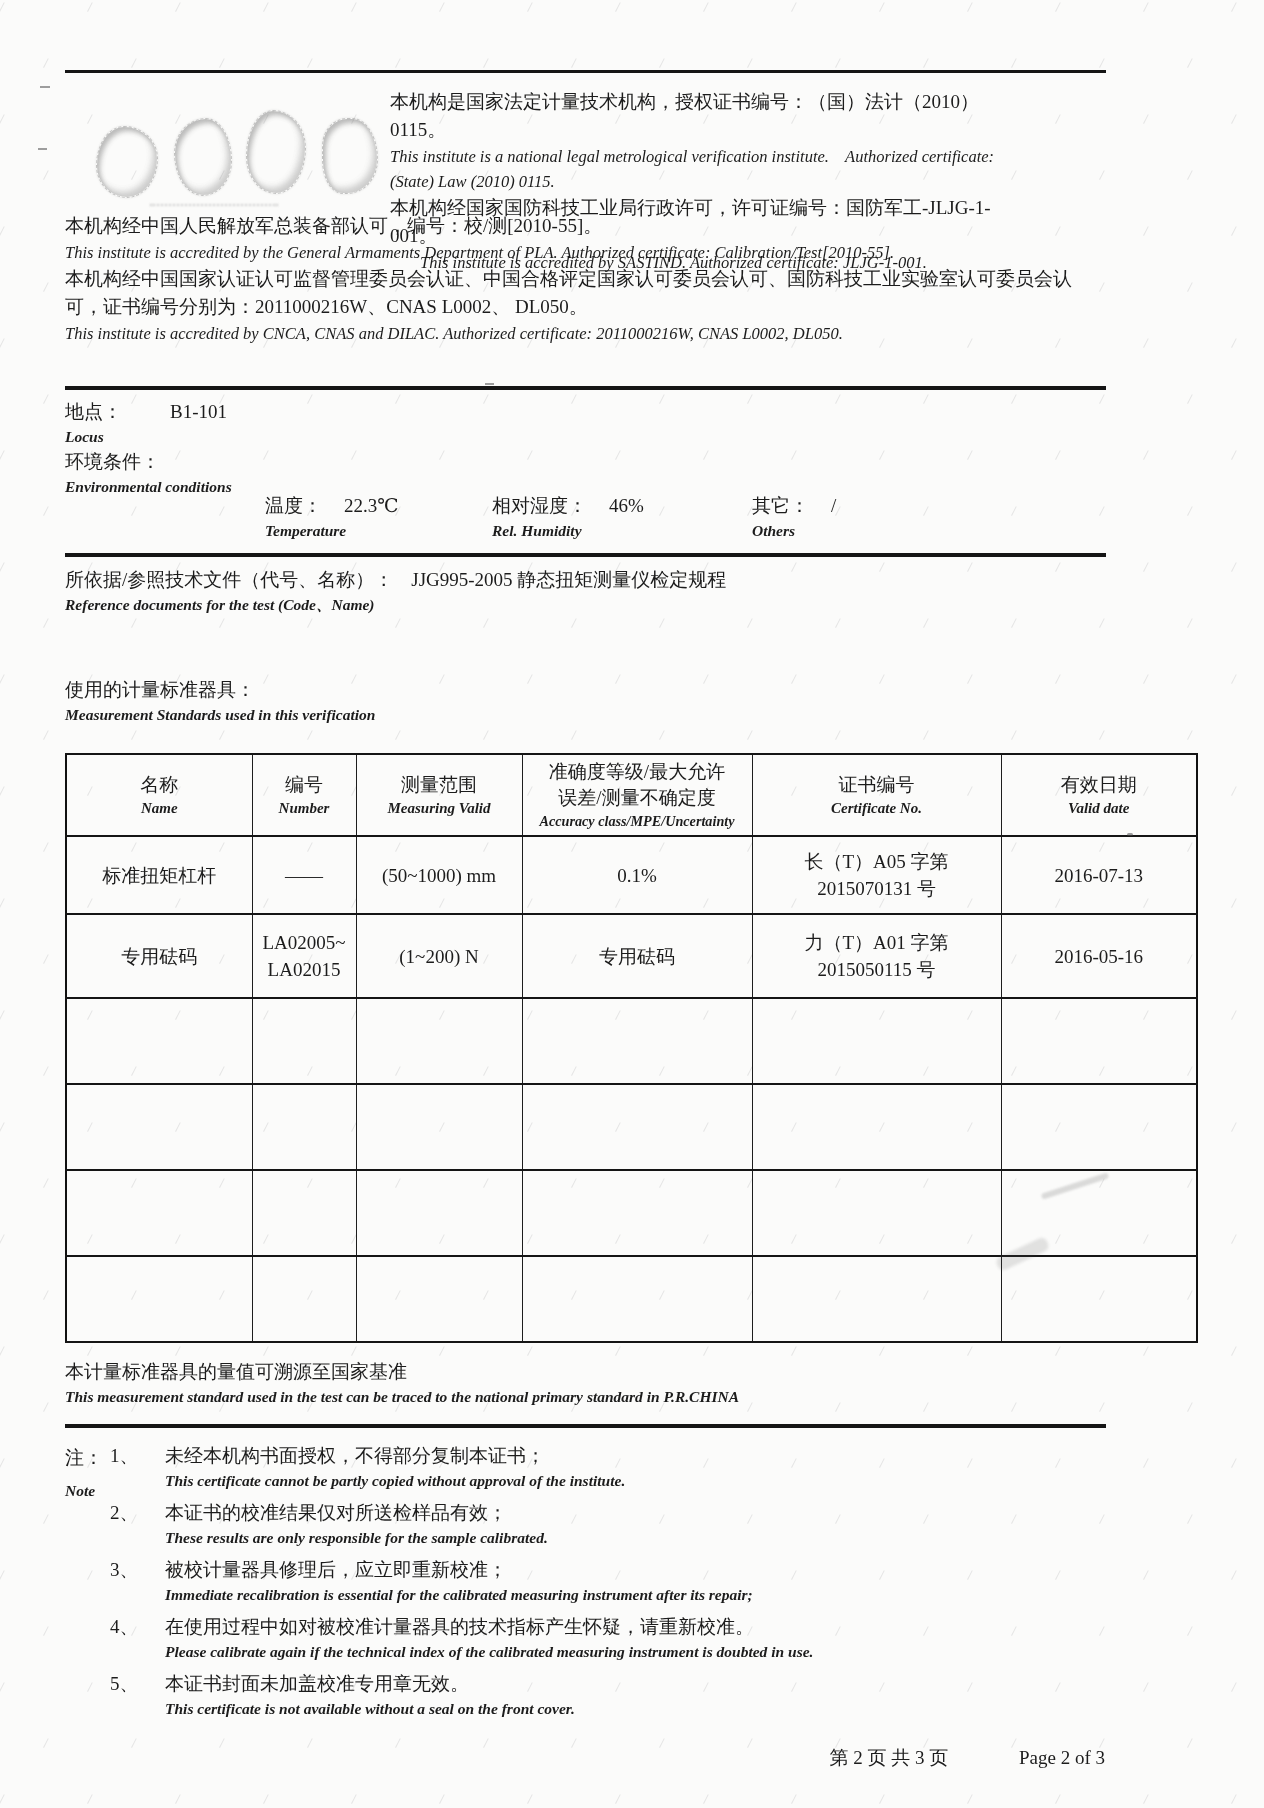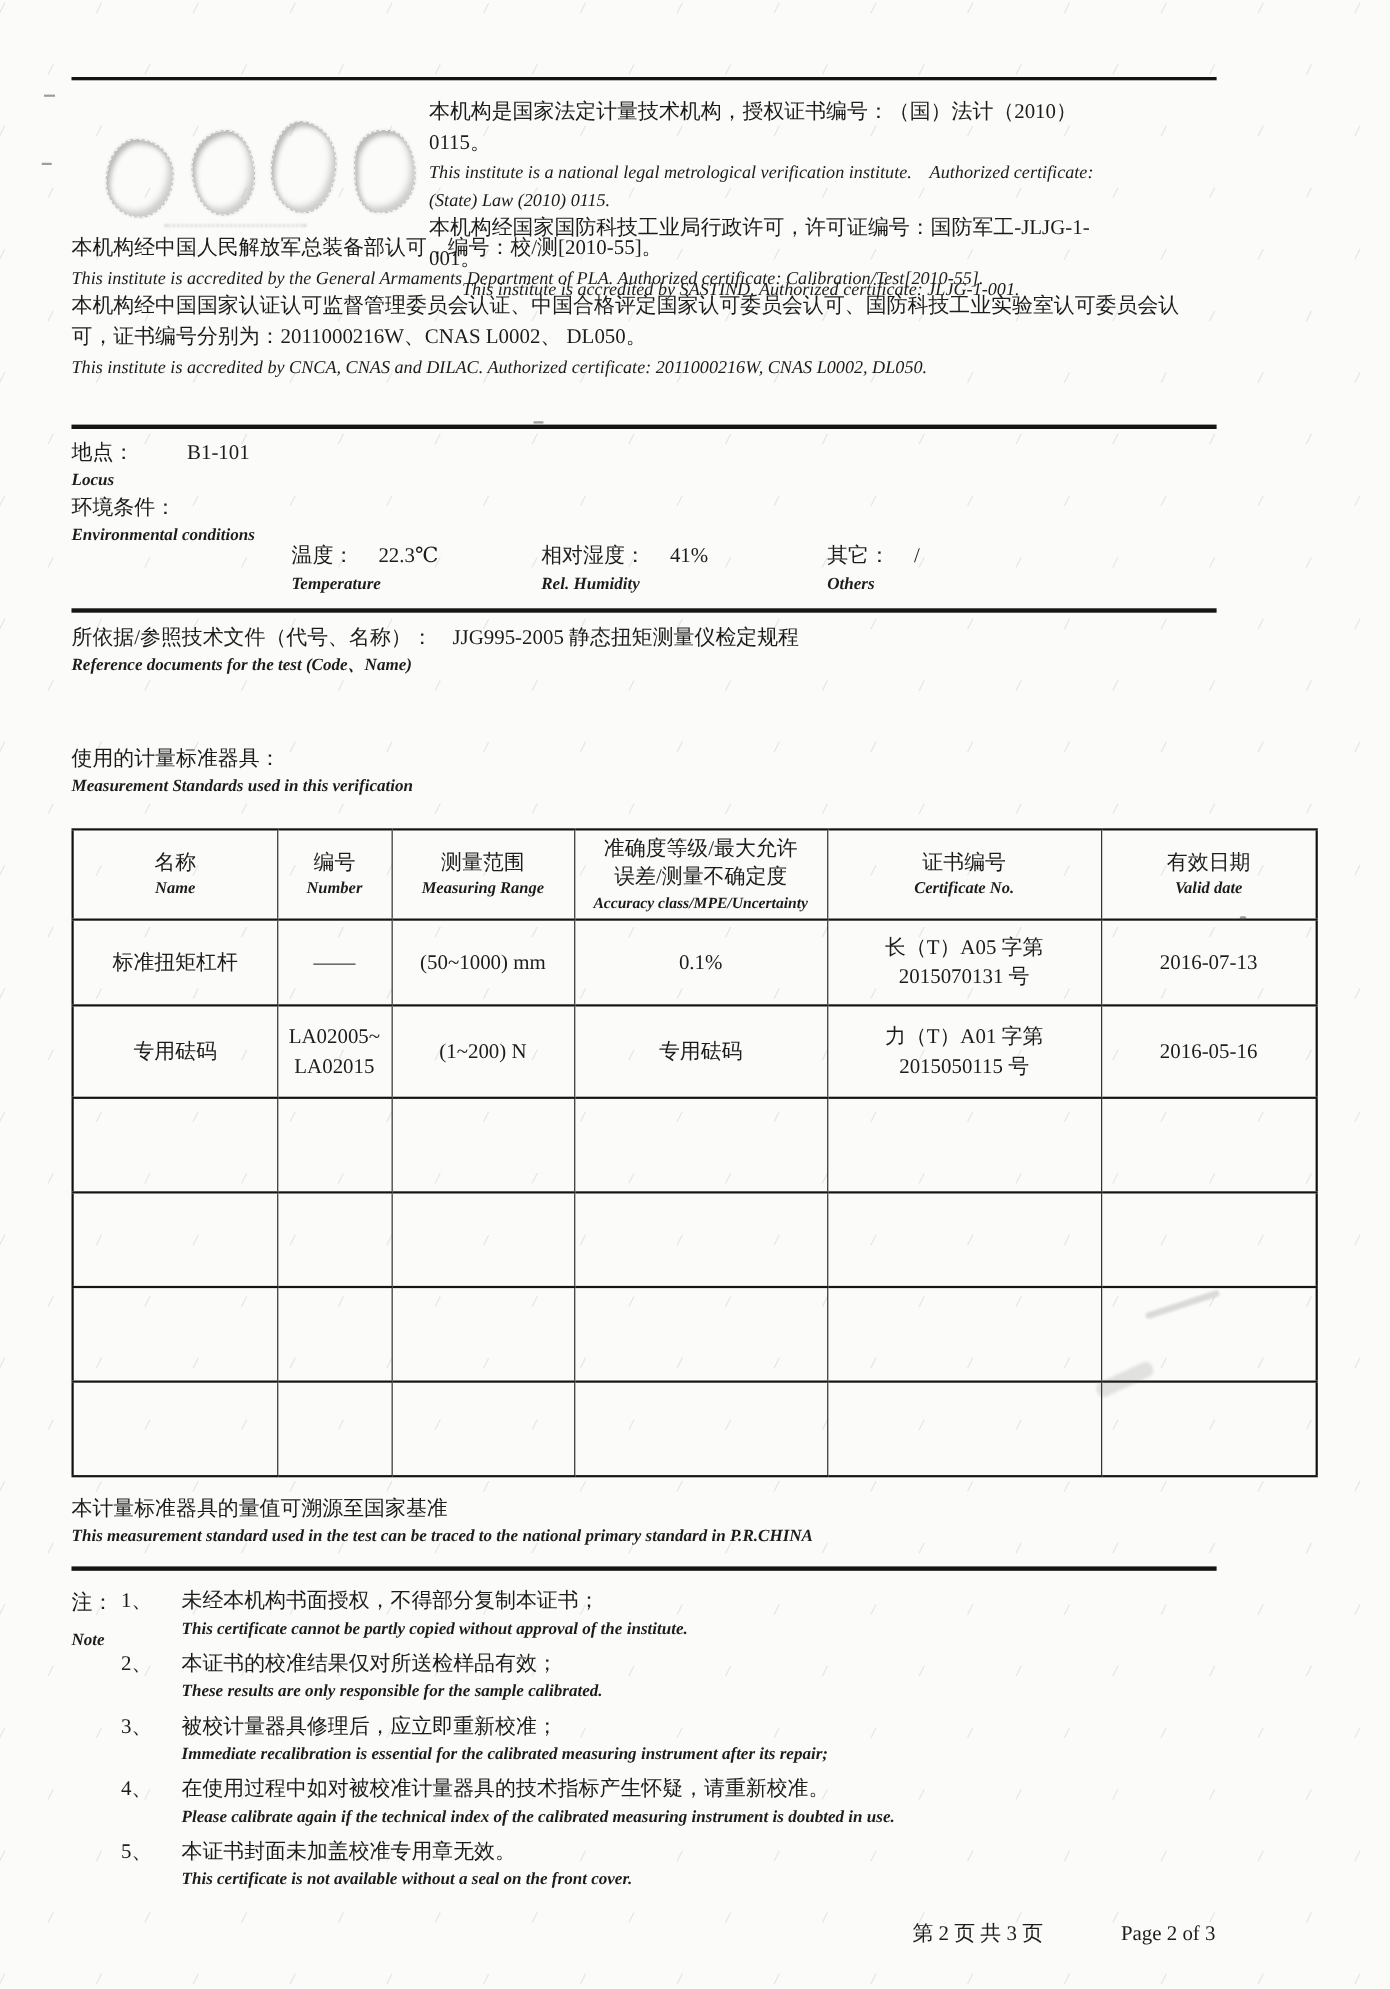--- a/index.html
+++ b/index.html
@@ -624,21 +624,21 @@
     <div class="zh">环境条件：</div>
     <div class="en">Environmental conditions</div>
   </div>
 
   <div class="env-items">
     <div class="env-item env-t">
       <div class="zh"><span>温度：</span><span class="val">22.3℃</span></div>
       <div class="en">Temperature</div>
     </div>
     <div class="env-item env-h">
-      <div class="zh"><span>相对湿度：</span><span class="val">41%</span></div>
+      <div class="zh"><span>相对湿度：</span><span class="val">46%</span></div>
       <div class="en">Rel. Humidity</div>
     </div>
     <div class="env-item env-o">
       <div class="zh"><span>其它：</span><span class="val">/</span></div>
       <div class="en">Others</div>
     </div>
   </div>
 
   <div class="rule rule-s2"></div>
 
@@ -668,21 +668,21 @@
       <th>
             <div class="zh preline">名称</div>
             <div class="en">Name</div>
           </th>
       <th>
             <div class="zh preline">编号</div>
             <div class="en">Number</div>
           </th>
       <th>
             <div class="zh preline">测量范围</div>
-            <div class="en">Measuring Range</div>
+            <div class="en">Measuring Valid</div>
           </th>
       <th class="acc">
             <div class="zh preline">准确度等级/最大允许
 误差/测量不确定度</div>
             <div class="en">Accuracy class/MPE/Uncertainty</div>
           </th>
       <th>
             <div class="zh preline">证书编号</div>
             <div class="en">Certificate No.</div>
           </th>

